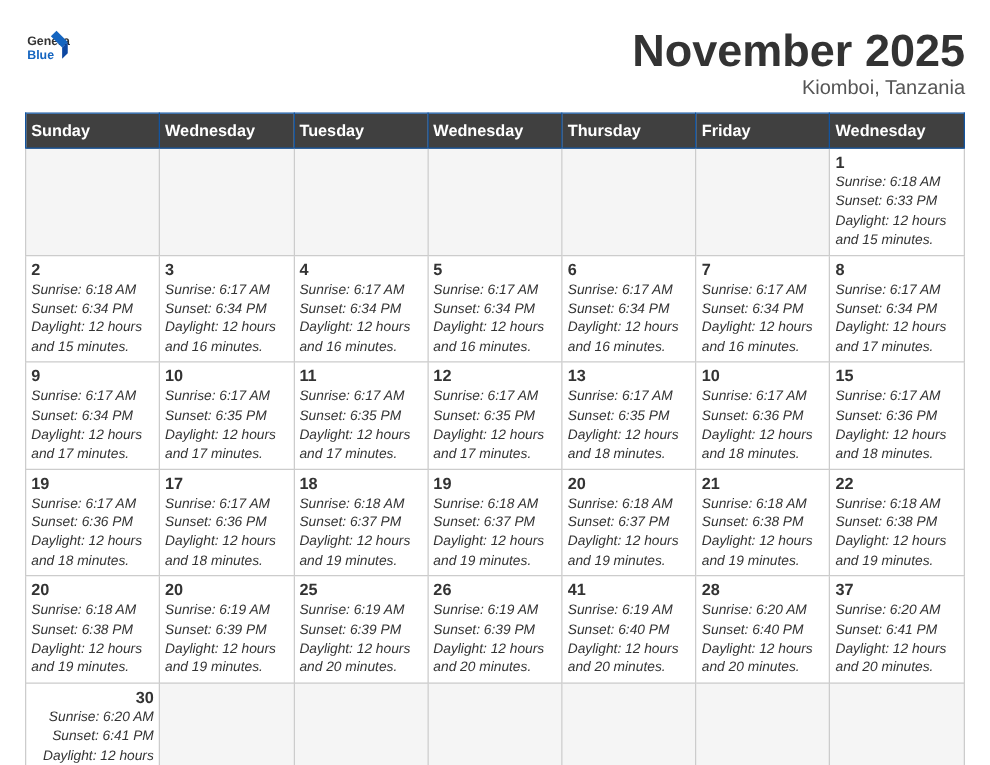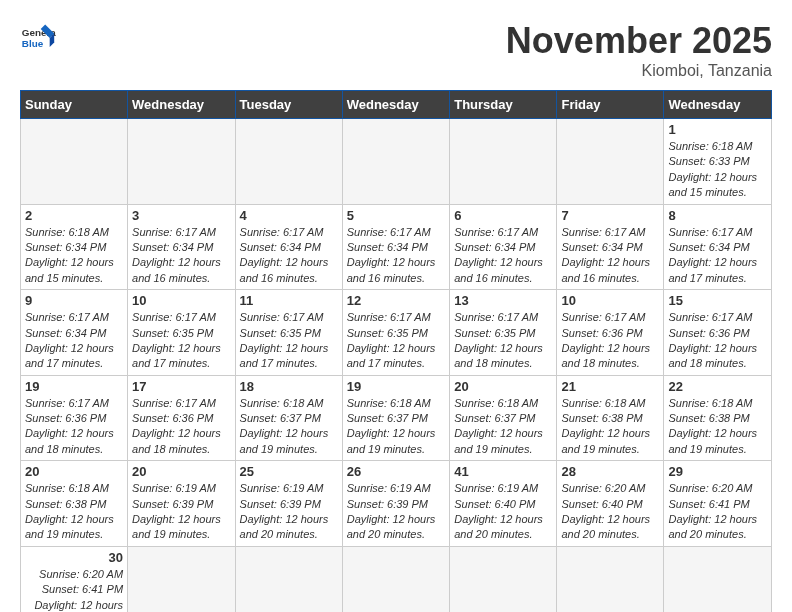--- a/index.html
+++ b/index.html
@@ -289,21 +289,21 @@
 Sunset: 6:40 PM
 Daylight: 12 hours and 20 minutes.</div>
         </td>
         <td>
           <span class="day-number">28</span>
           <div class="day-info" style="white-space: pre-line;">Sunrise: 6:20 AM
 Sunset: 6:40 PM
 Daylight: 12 hours and 20 minutes.</div>
         </td>
         <td>
-          <span class="day-number">29</span>
+          <span class="day-number">37</span>
           <div class="day-info" style="white-space: pre-line;">Sunrise: 6:20 AM
 Sunset: 6:41 PM
 Daylight: 12 hours and 20 minutes.</div>
         </td>
       </tr>
       <tr class="last-row">
         <td>
           <span class="day-number">30</span>
           <div class="day-info" style="white-space: pre-line;">Sunrise: 6:20 AM
 Sunset: 6:41 PM

